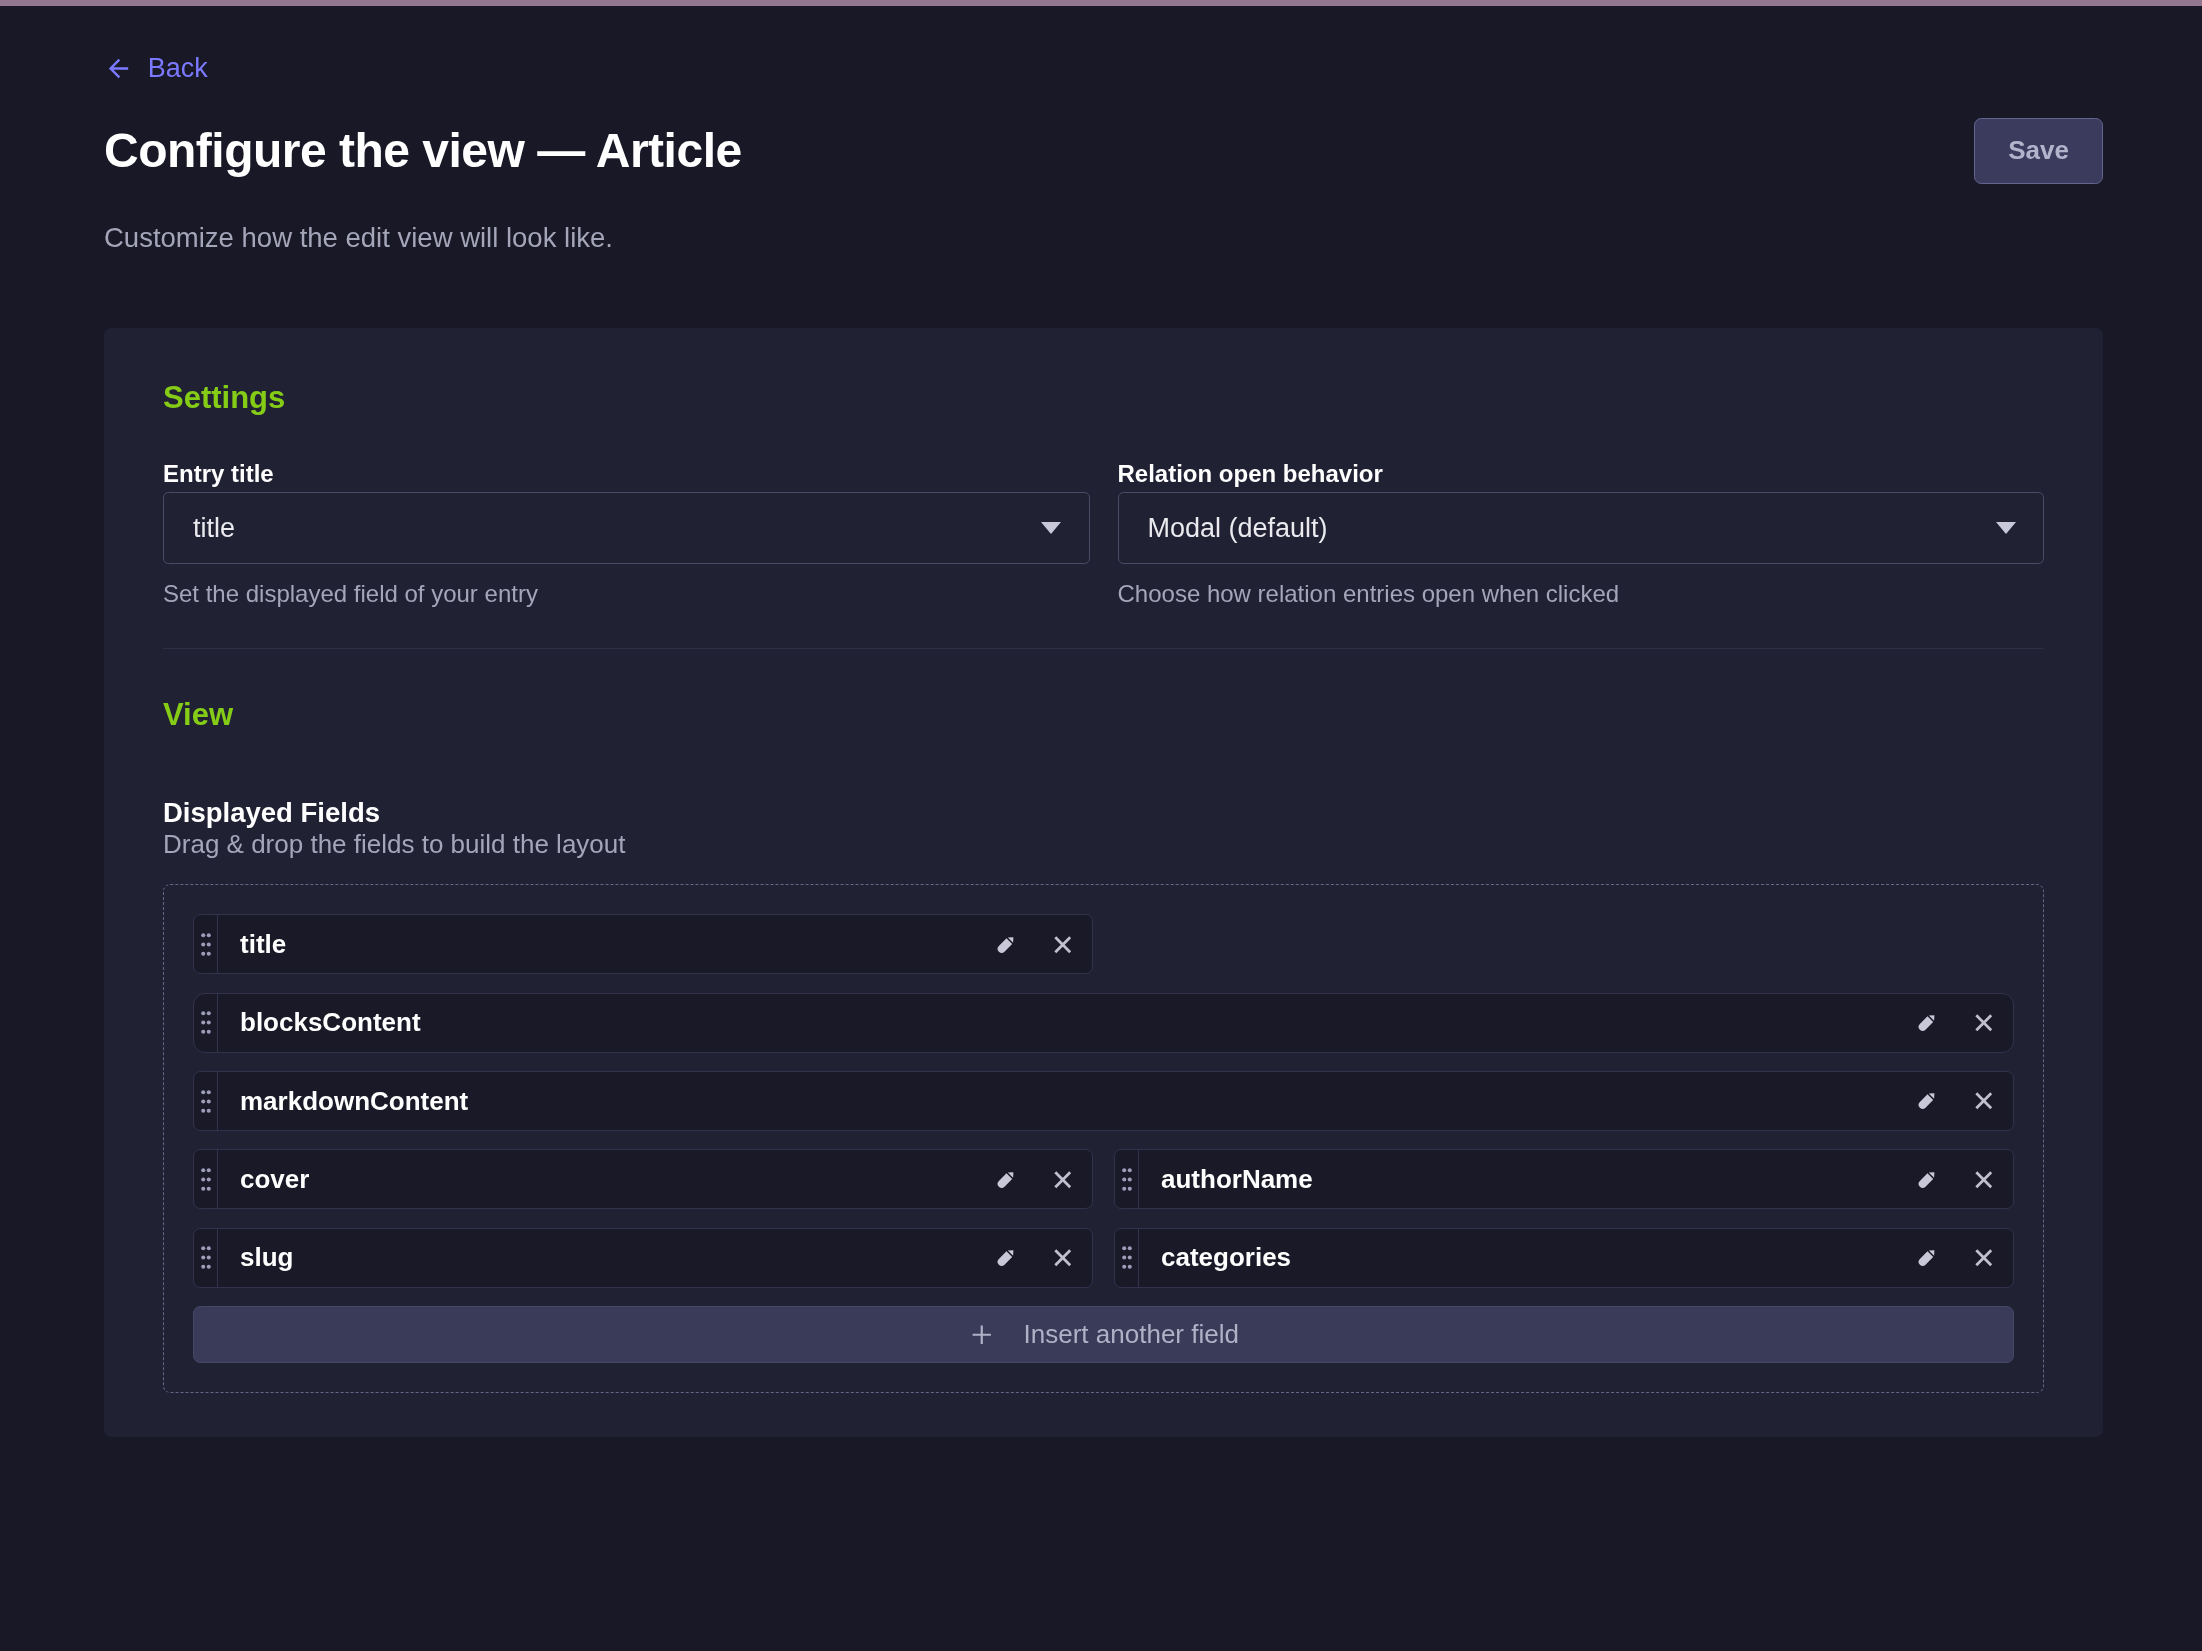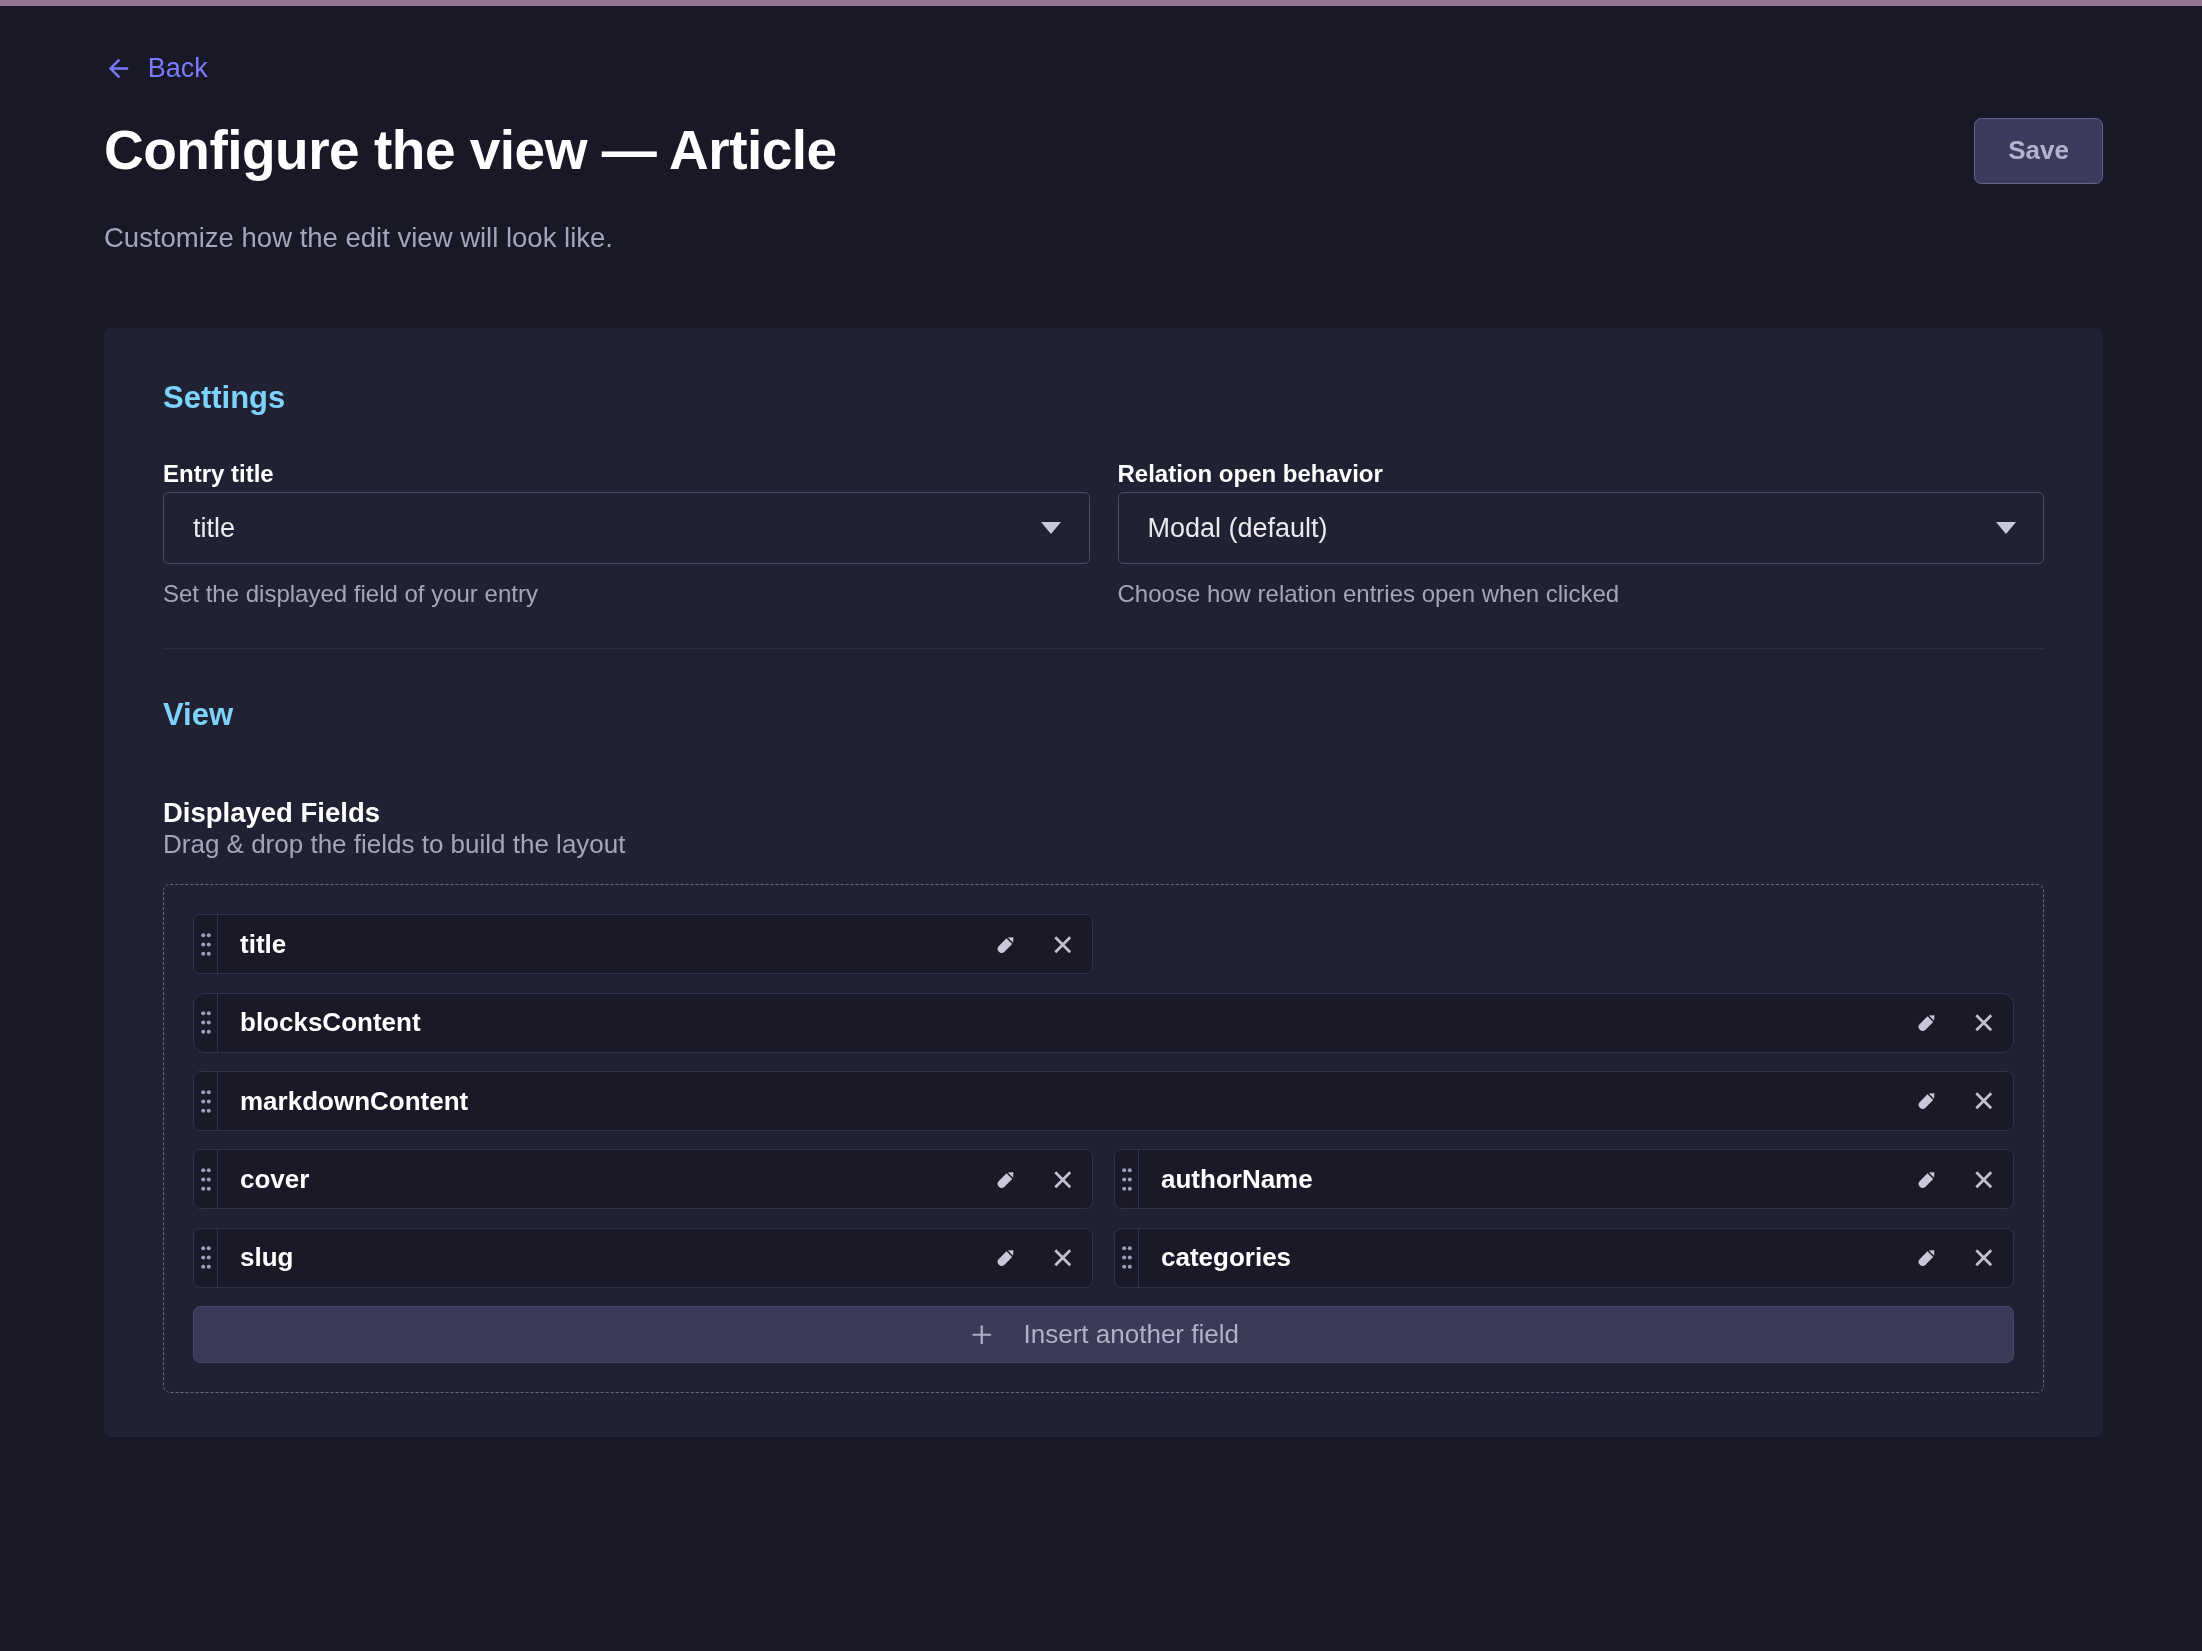--- a/index.html
+++ b/index.html
@@ -19,38 +19,38 @@
     display: inline-flex; align-items: center; gap: 14.7px;
     color: #7b79ff; font-size: 27px; line-height: 29px;
     text-decoration: none; cursor: pointer;
   }
   .back svg { display: block; }
   .header-row {
     margin-top: 32px;
     display: flex; justify-content: space-between; align-items: center;
   }
   h1 {
-    font-size: 55px; line-height: 57px; font-weight: 700;
+    font-size: 48px; line-height: 57px; font-weight: 700;
     letter-spacing: -0.5px; color: #ffffff;
   }
   .save-btn {
     height: 66px; padding: 0 33px;
     background: #3b3b5e; border: 0.9px solid #64648f; border-radius: 7.3px;
     color: #b3b3cc; font-size: 26px; font-weight: 600;
     font-family: "Liberation Sans", sans-serif; cursor: pointer;
   }
   .subtitle { margin-top: 39px; font-size: 27.5px; line-height: 29px; color: #a5a5ba; }
 
   
   .card {
     margin-top: 76px;
     background: #212134; border-radius: 7.3px;
     padding: 50px 59px 44px 59px;
   }
-  .section-heading { font-size: 31px; line-height: 39px; font-weight: 600; color: #7dd3fc; }
+  .section-heading { font-size: 31px; line-height: 39px; font-weight: 600; color: #84cc16; }
 
   .grid2 {
     margin-top: 44px;
     display: grid; grid-template-columns: 1fr 1fr; column-gap: 28px;
   }
   .field-label { display: block; font-size: 24px; line-height: 26px; font-weight: 700; color: #ffffff; }
   .select {
     margin-top: 5.5px; height: 72px;
     border: 0.9px solid #4a4a6a; border-radius: 5.5px;
     display: flex; align-items: center; justify-content: space-between;

